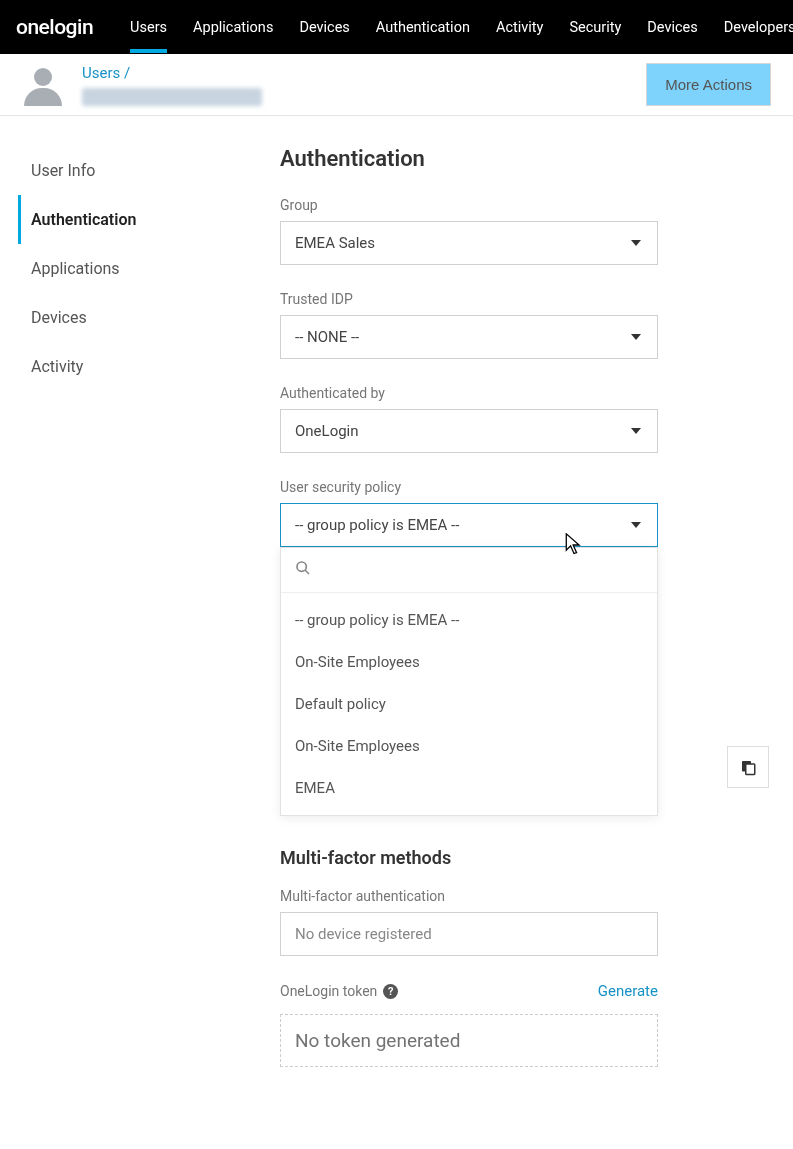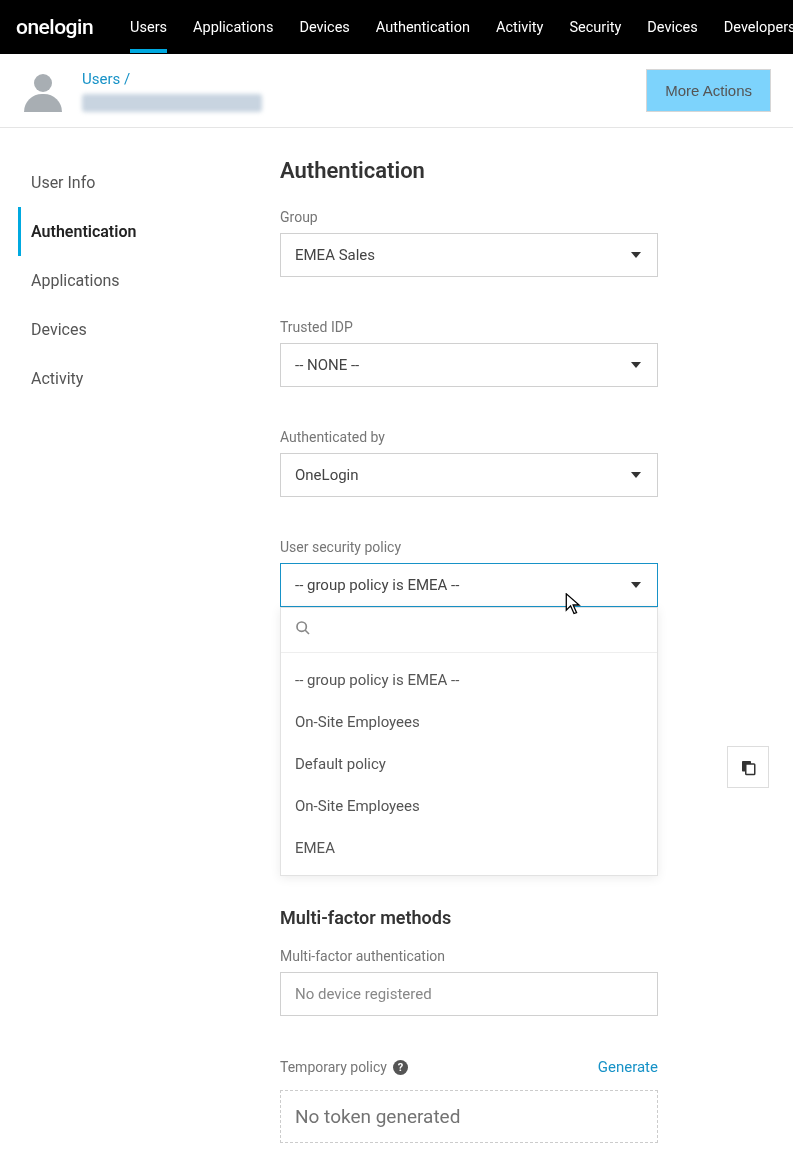--- a/index.html
+++ b/index.html
@@ -39,21 +39,21 @@
   left: 13px;
   right: 13px;
   height: 4px;
   background: #00A9E0;
 }
 .subheader {
   display: flex;
   align-items: center;
   padding: 12px 22px;
   border-bottom: 1px solid #e5e5e5;
-  height: 74px;
+  height: 62px;
 }
 .avatar {
   width: 42px;
   height: 42px;
   margin-right: 18px;
   position: relative;
 }
 .avatar-head {
   width: 18px; height: 18px; border-radius: 50%;
   background: #a8aeb3;
@@ -117,21 +117,21 @@
   color: #333;
   margin-bottom: 26px;
 }
 .subsection-title {
   font-size: 18px;
   font-weight: 600;
   color: #333;
   margin-top: 30px;
   margin-bottom: 20px;
 }
-.field { margin-bottom: 42px; position: relative; }
+.field { margin-bottom: 26px; position: relative; }
 .field-label {
   font-size: 14px;
   color: #767676;
   margin-bottom: 8px;
   display: block;
 }
 .select, .readonly-box {
   border: 1px solid #d0d0d0;
   border-radius: 0;
   height: 44px;
@@ -335,21 +335,21 @@
 
     <h2 class="subsection-title">Multi-factor methods</h2>
 
     <div class="field">
       <label class="field-label">Multi-factor authentication</label>
       <div class="readonly-box">No device registered</div>
     </div>
 
     <div class="token-row">
       <div class="token-label">
-        <span>Temporary policy</span>
+        <span>OneLogin token</span>
         <span class="help-icon">?</span>
       </div>
       <span class="generate-link">Generate</span>
     </div>
     <div class="token-box">No token generated</div>
 
   </div>
 </div>
 
 <div class="floating-btn">

